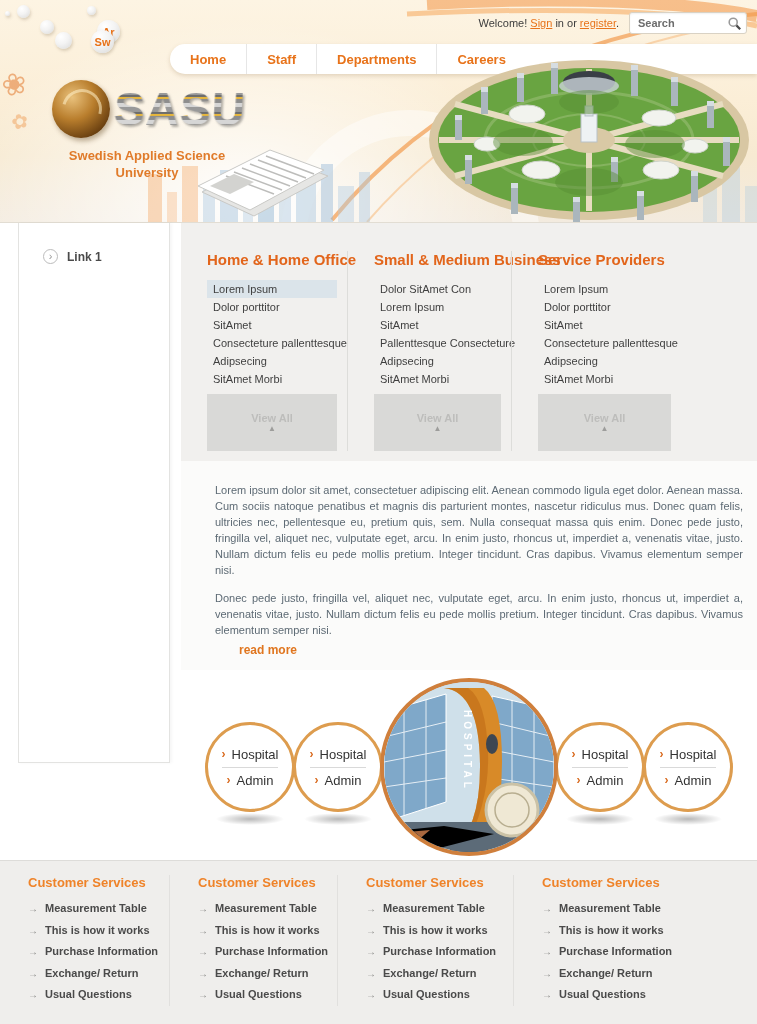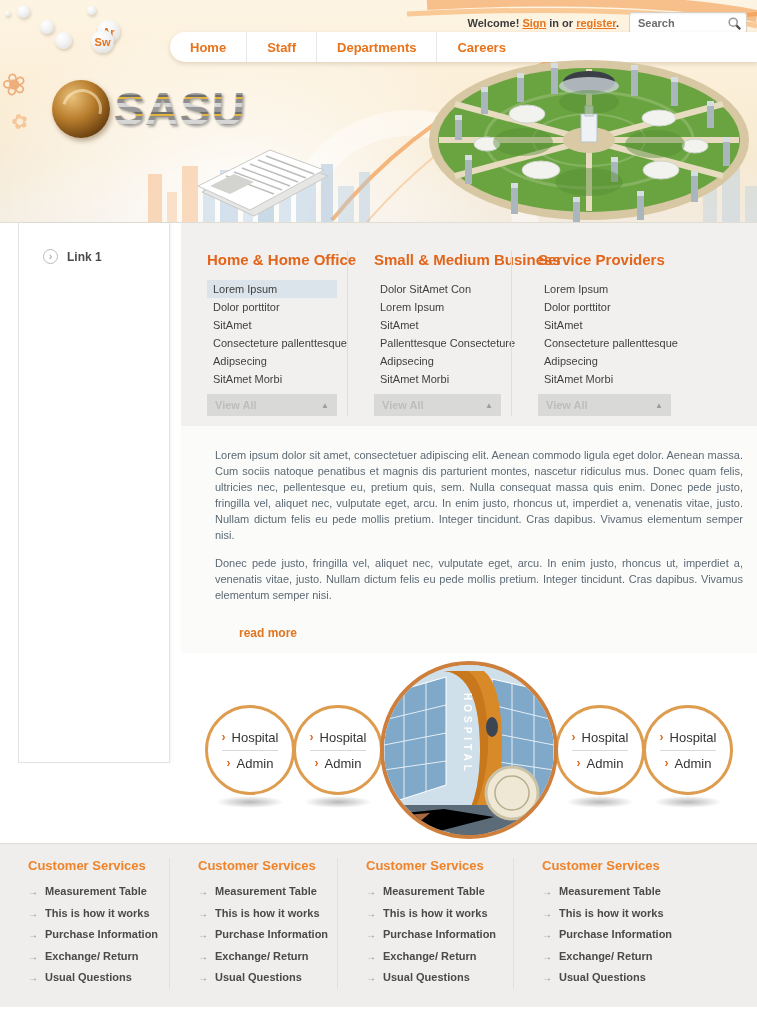--- a/index.html
+++ b/index.html
@@ -16,30 +16,30 @@
   .swoosh { position:absolute; right:0; top:0; }
 
   
   .bubble { position:absolute; border-radius:50%;
     background:radial-gradient(circle at 35% 28%, #ffffff 0%, #f3f3f3 45%, #d9d9d8 100%);
     box-shadow:1px 2px 3px rgba(120,100,70,.25); display:flex; align-items:center; justify-content:center;
     font-size:11px; font-weight:bold; color:#e8731a; }
 
   
   .topbar { position:absolute; top:12px; right:10px; display:flex; align-items:center; gap:10px; }
-  .welcome-line { font-size:11px; font-weight:bold; color:#3c3c3c; white-space:nowrap; }
+  .welcome-line { font-size:11px; font-weight:normal; color:#3c3c3c; white-space:nowrap; }
   .welcome-line .lnk { color:#e8731a; text-decoration:underline; cursor:pointer; }
   .searchbox { width:118px; height:22px; background:#fff; border:1px solid #d9d2c4; border-radius:3px;
     display:flex; align-items:center; padding:0 4px 0 8px; box-shadow:inset 0 1px 2px rgba(0,0,0,.06); }
   .searchbox input { flex:1; border:none; outline:none; font-size:11px; font-weight:bold; color:#555;
     background:transparent; font-family:"Liberation Sans", sans-serif; min-width:0; }
   .searchbox input::placeholder { color:#6d6d6d; }
 
   
-  .nav { position:absolute; top:32px; left:170px; right:0; height:30px; background:#fff;
+  .nav { position:absolute; top:44px; left:170px; right:0; height:30px; background:#fff;
     border-radius:16px 0 0 16px; box-shadow:0 2px 4px rgba(150,120,80,.25); display:flex; align-items:stretch; }
   .nav-item { display:flex; align-items:center; padding:0 20px; font-size:13px; font-weight:bold;
     color:#e8731a; border-right:1px solid #e6e6e6; cursor:pointer; }
   .nav-item:last-child { border-right:none; }
   .nav-item.active { color:#3f3f3f; }
 
   
   .logo-block { position:absolute; left:52px; top:80px; width:190px; }
   .logo-row { display:flex; align-items:center; }
   .sphere { width:58px; height:58px; border-radius:50%; position:relative; flex:0 0 auto;
@@ -77,22 +77,22 @@
 
   
   .categories { background:#f1f0ee; padding:28px 0 10px 0; display:grid; grid-template-columns:166px 164px 170px 1fr; min-height:197px; }
   .cat-col { padding:0 10px 0 26px; }
   .cat-col + .cat-col { border-left:1px solid #ddddda; }
   .cat-title { font-size:15px; font-weight:bold; color:#e2651b; margin-bottom:12px; white-space:nowrap; }
   .cat-list { list-style:none; }
   .cat-list li { font-size:11px; color:#3f3f3f; padding:3px 6px; cursor:pointer; white-space:nowrap; }
   .cat-list li.sel { background:#dbe4ea; }
   .viewall { margin-top:6px; width:100%; background:#d9d9d7; border:none; color:#bdbdbb; font-size:11px;
-    font-weight:bold; text-align:right; padding:5px 8px; display:flex; justify-content:space-between;
-    align-items:center; cursor:pointer; font-family:"Liberation Sans", sans-serif; }
+    font-weight:bold; text-align:right; padding:18px 8px; display:flex; justify-content:space-between;
+    align-items:center; cursor:pointer; font-family:"Liberation Sans", sans-serif;flex-direction:column; }
   .viewall .tri { font-size:8px; color:#9d9d9b; }
 
   
   .welcome { background:#fbfbfa; padding:22px 14px 12px 34px; min-height:180px; }
   .w-title { display:flex; align-items:baseline; gap:10px; margin-bottom:14px; }
   .w-main { font-size:38px; font-weight:bold; color:#ee8a21; line-height:1; }
   .w-sub { font-size:22px; font-weight:bold; color:#1c5e7d; }
   .w-para { font-size:11px; color:#5d6a74; line-height:1.45; text-align:justify; margin-bottom:12px; }
   .read-more { font-size:12px; font-weight:bold; color:#e0761f; cursor:pointer; display:inline-block;padding-left:24px; }
 
@@ -197,20 +197,24 @@
     </div>
 
     <div class="ornament">
       <span>❀</span><br>
       <span class="o2">✿</span>
     </div>
     <div class="logo-block">
       <div class="logo-row">
         <div class="sphere"></div>
         <div class="sasu-text">SASU</div>
+      </div>
+      <div class="logo-sub">
+        <span>Swedish Applied Science</span><br>
+        <span>University</span>
       </div>
     </div>
 
     <svg class="newspaper" width="150" height="82" viewBox="0 0 150 82">
       <polygon points="6,50 78,14 132,34 58,74" fill="#e6e6e4" stroke="#c9c9c6" stroke-width="1"></polygon>
       <polygon points="2,44 74,8 128,28 54,68" fill="#ffffff" stroke="#c9c9c6" stroke-width="1"></polygon>
       <g stroke="#bdbdbb" stroke-width="1.6">
         <line x1="70" y1="14" x2="118" y2="32"></line>
           <line x1="62" y1="18" x2="110" y2="36"></line>
         <line x1="54" y1="22" x2="102" y2="40"></line>
@@ -348,21 +352,21 @@
           <button class="viewall">
             <span>View All</span>
             <span class="tri">▲</span>
           </button>
         </div>
         <div></div>
       </div>
 
       <div class="welcome">
         <p class="w-para">Lorem ipsum dolor sit amet, consectetuer adipiscing elit. Aenean commodo ligula eget dolor. Aenean massa. Cum sociis natoque penatibus et magnis dis parturient montes, nascetur ridiculus mus. Donec quam felis, ultricies nec, pellentesque eu, pretium quis, sem. Nulla consequat massa quis enim. Donec pede justo, fringilla vel, aliquet nec, vulputate eget, arcu. In enim justo, rhoncus ut, imperdiet a, venenatis vitae, justo. Nullam dictum felis eu pede mollis pretium. Integer tincidunt. Cras dapibus. Vivamus elementum semper nisi.</p>
-        <p class="w-para" style="margin-bottom:20px;">Donec pede justo, fringilla vel, aliquet nec, vulputate eget, arcu. In enim justo, rhoncus ut, imperdiet a, venenatis vitae, justo. Nullam dictum felis eu pede mollis pretium. Integer tincidunt. Cras dapibus. Vivamus elementum semper nisi.</p>
+        <p class="w-para" style="margin-bottom:2px;">Donec pede justo, fringilla vel, aliquet nec, vulputate eget, arcu. In enim justo, rhoncus ut, imperdiet a, venenatis vitae, justo. Nullam dictum felis eu pede mollis pretium. Integer tincidunt. Cras dapibus. Vivamus elementum semper nisi.</p>
         <span class="read-more">read more</span>
       </div>
 
       <div class="hospital">
         <div class="circ">
           <span class="circ-link">
               <span class="ch">›</span>
               <span>Hospital</span>
             </span>
           <span class="circ-div"></span>

